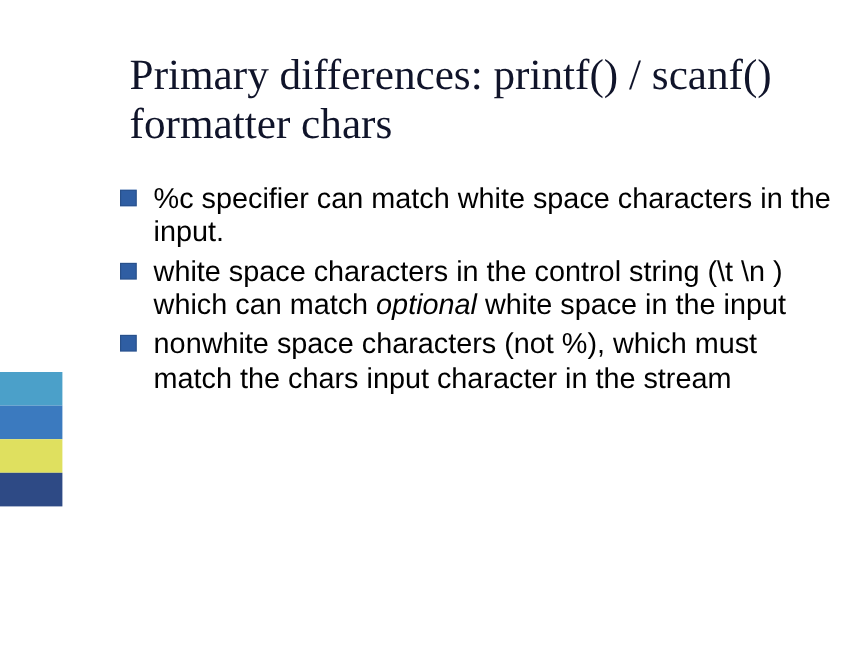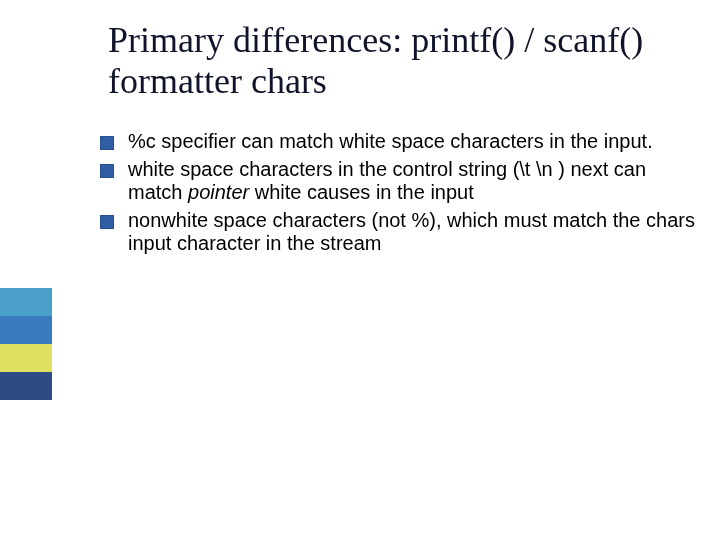--- a/index.html
+++ b/index.html
@@ -9,20 +9,21 @@
     height: 540px;
     background: #ffffff;
     font-family: Arial, Helvetica, sans-serif;
     overflow: hidden;
   }
   .slide {
     position: relative;
     width: 720px;
     height: 512px;
     box-sizing: border-box;
+    margin-top: 22px;
   }
   .sidebar-stripes {
     position: absolute;
     left: 0;
     top: 288px;
     width: 52px;
   }
   .stripe {
     height: 28px;
     width: 100%;
@@ -51,21 +52,21 @@
   .bullet {
     flex: 0 0 14px;
     height: 14px;
     background: #2f5ea3;
     margin-top: 6px;
     margin-right: 14px;
     box-shadow: inset 0 0 0 1px rgba(0,0,0,0.15);
   }
   .item-text {
     flex: 1;
-    font-size: 20px;
+    font-size: 24px;
     line-height: 1.18;
     color: #000;
   }
   .italic { font-style: italic; }
   .seg { }
 </style>
 </head>
 <body>
 
 <div class="slide">
@@ -79,21 +80,21 @@
 
   <div class="title">Primary differences: printf() / scanf() formatter chars</div>
 
   <div class="body-list" id="list">
       <div class="row">
         <div class="bullet"></div>
         <div class="item-text"><span class="seg">%c specifier can match white space characters in the input.</span></div>
       </div>
       <div class="row">
         <div class="bullet"></div>
-        <div class="item-text"><span class="seg">white space characters in the control string (\t \n  ) next can match </span><span class="seg italic">pointer</span><span class="seg"> white causes in the input</span></div>
+        <div class="item-text"><span class="seg">white space characters in the control string (\t \n  ) which can match </span><span class="seg italic">optional</span><span class="seg"> white space in the input</span></div>
       </div>
       <div class="row">
         <div class="bullet"></div>
         <div class="item-text"><span class="seg">nonwhite space characters (not %), which must match the chars input character in the stream</span></div>
       </div>
     </div>
 
 </div>
 
 </body></html>

